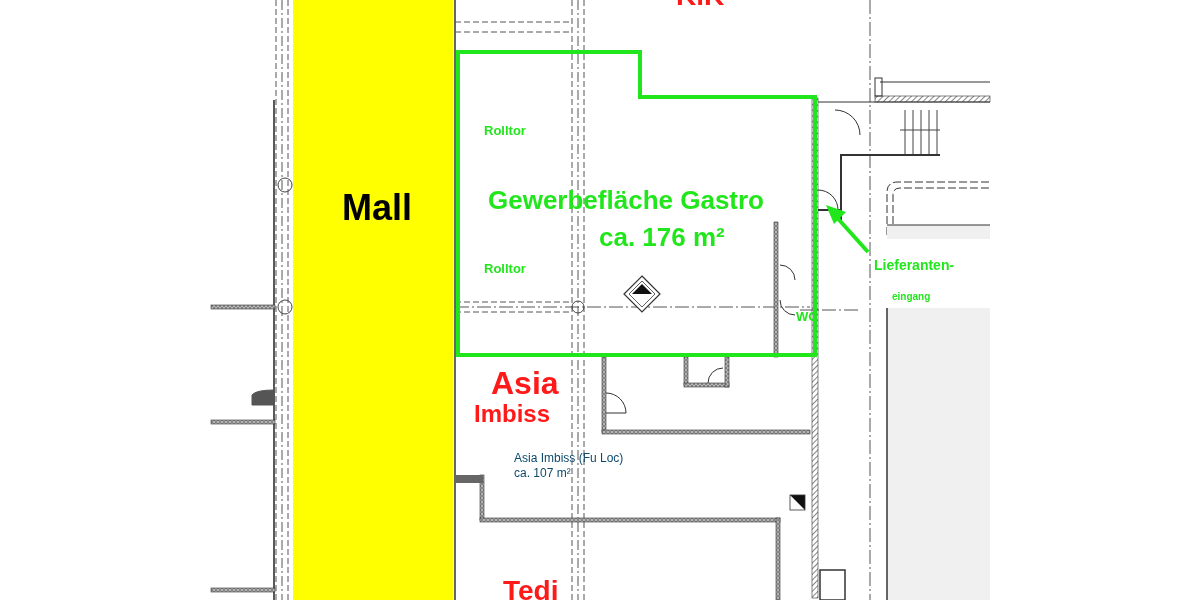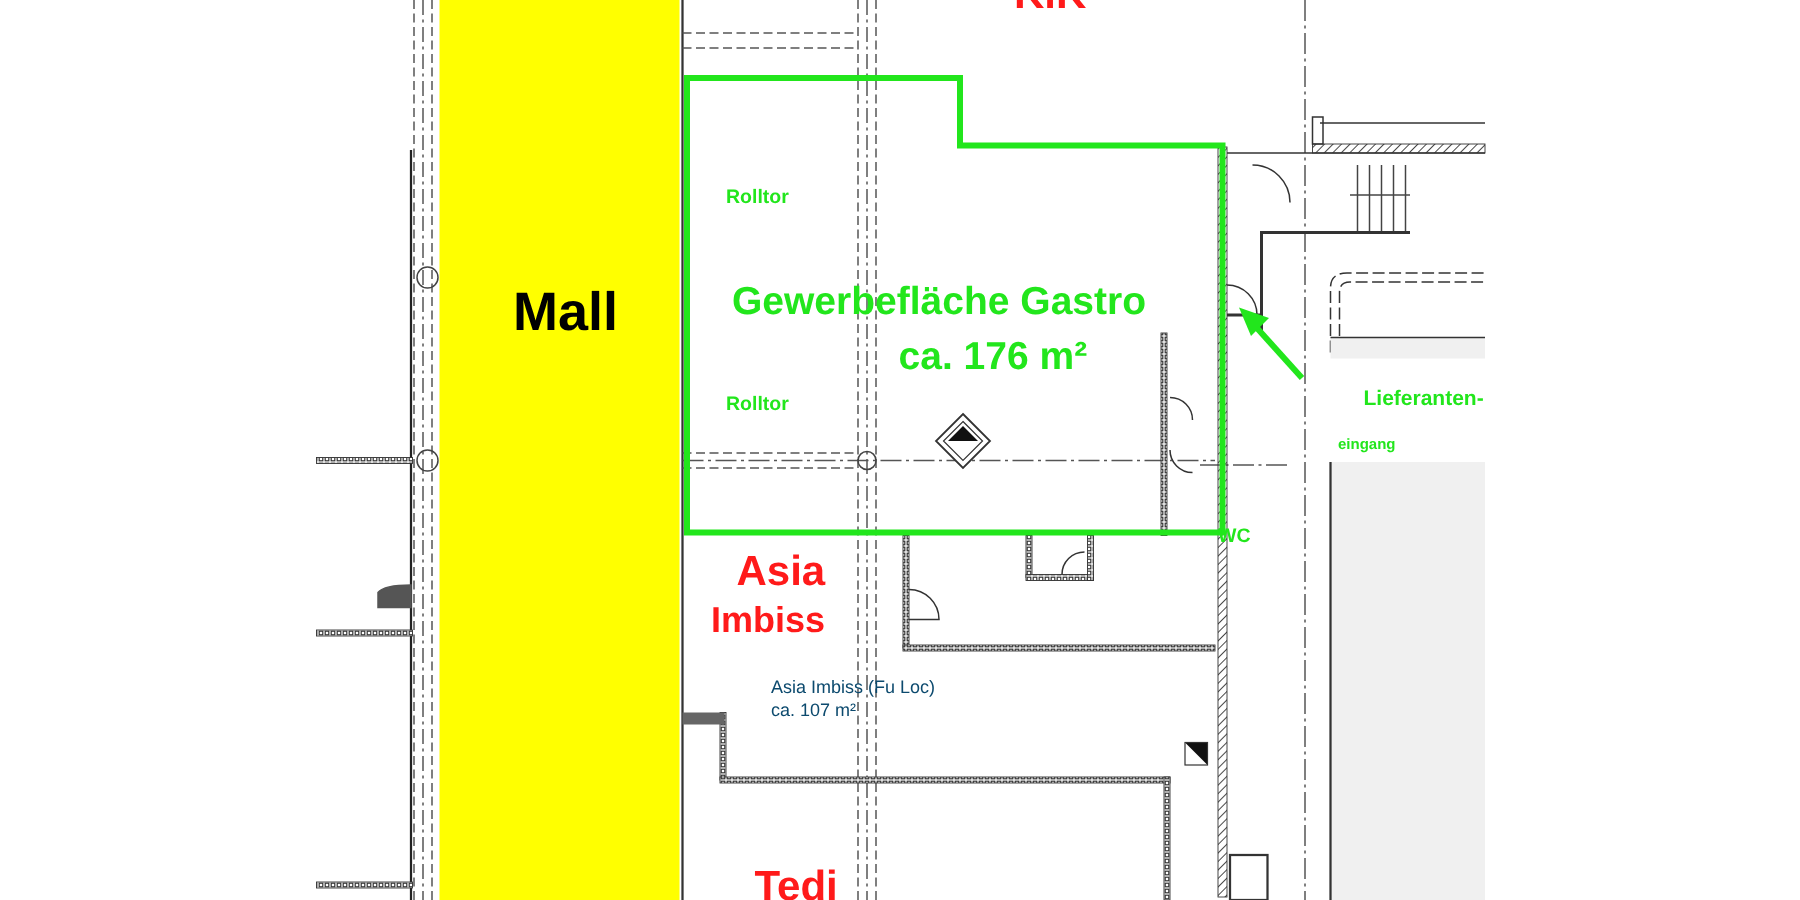--- a/index.html
+++ b/index.html
@@ -125,24 +125,24 @@
 <div class="lbl red" style="left:676px; top:-18px; font-size:28px;">KiK</div>
 
 <div class="lbl black" style="left:342px; top:190px; font-size:36px;">Mall</div>
 
 <div class="lbl green" style="left:468px; top:124px; font-size:13px;">Rolltor</div>
 <div class="lbl green" style="left:468px; top:262px; font-size:13px;">Rolltor</div>
 
 <div class="lbl green" style="left:472px; top:187px; font-size:26px;">Gewerbefläche Gastro</div>
 <div class="lbl green" style="left:562px; top:224px; font-size:26px;margin-left:21px;">ca. 176 m²</div>
 
-<div class="lbl green" style="left:780px; top:350px; font-size:13px;margin-left:16px;">WC</div>
+<div class="lbl green" style="left:780px; top:310px; font-size:13px;">WC</div>
 
-<div class="lbl green" style="left:858px; top:258px; font-size:14px;margin-left:35px;">Lieferanten-</div>
+<div class="lbl green" style="left:858px; top:258px; font-size:14px;">Lieferanten-</div>
 <div class="lbl green" style="left:876px; top:292px; font-size:10px;">eingang</div>
 
-<div class="lbl red" style="left:491px; top:367px; font-size:28px;">Asia</div>
+<div class="lbl red" style="left:491px; top:367px; font-size:32px;">Asia</div>
 <div class="lbl red" style="left:474px; top:402px; font-size:24px;">Imbiss</div>
 
 <div class="lbl small" style="left:514px; top:452px; font-size:12px;">Asia Imbiss (Fu Loc)</div>
 <div class="lbl small" style="left:514px; top:467px; font-size:12px;">ca. 107 m²</div>
 
 <div class="lbl red" style="left:503px; top:577px; font-size:28px;">Tedi</div>
 
 </body></html>

